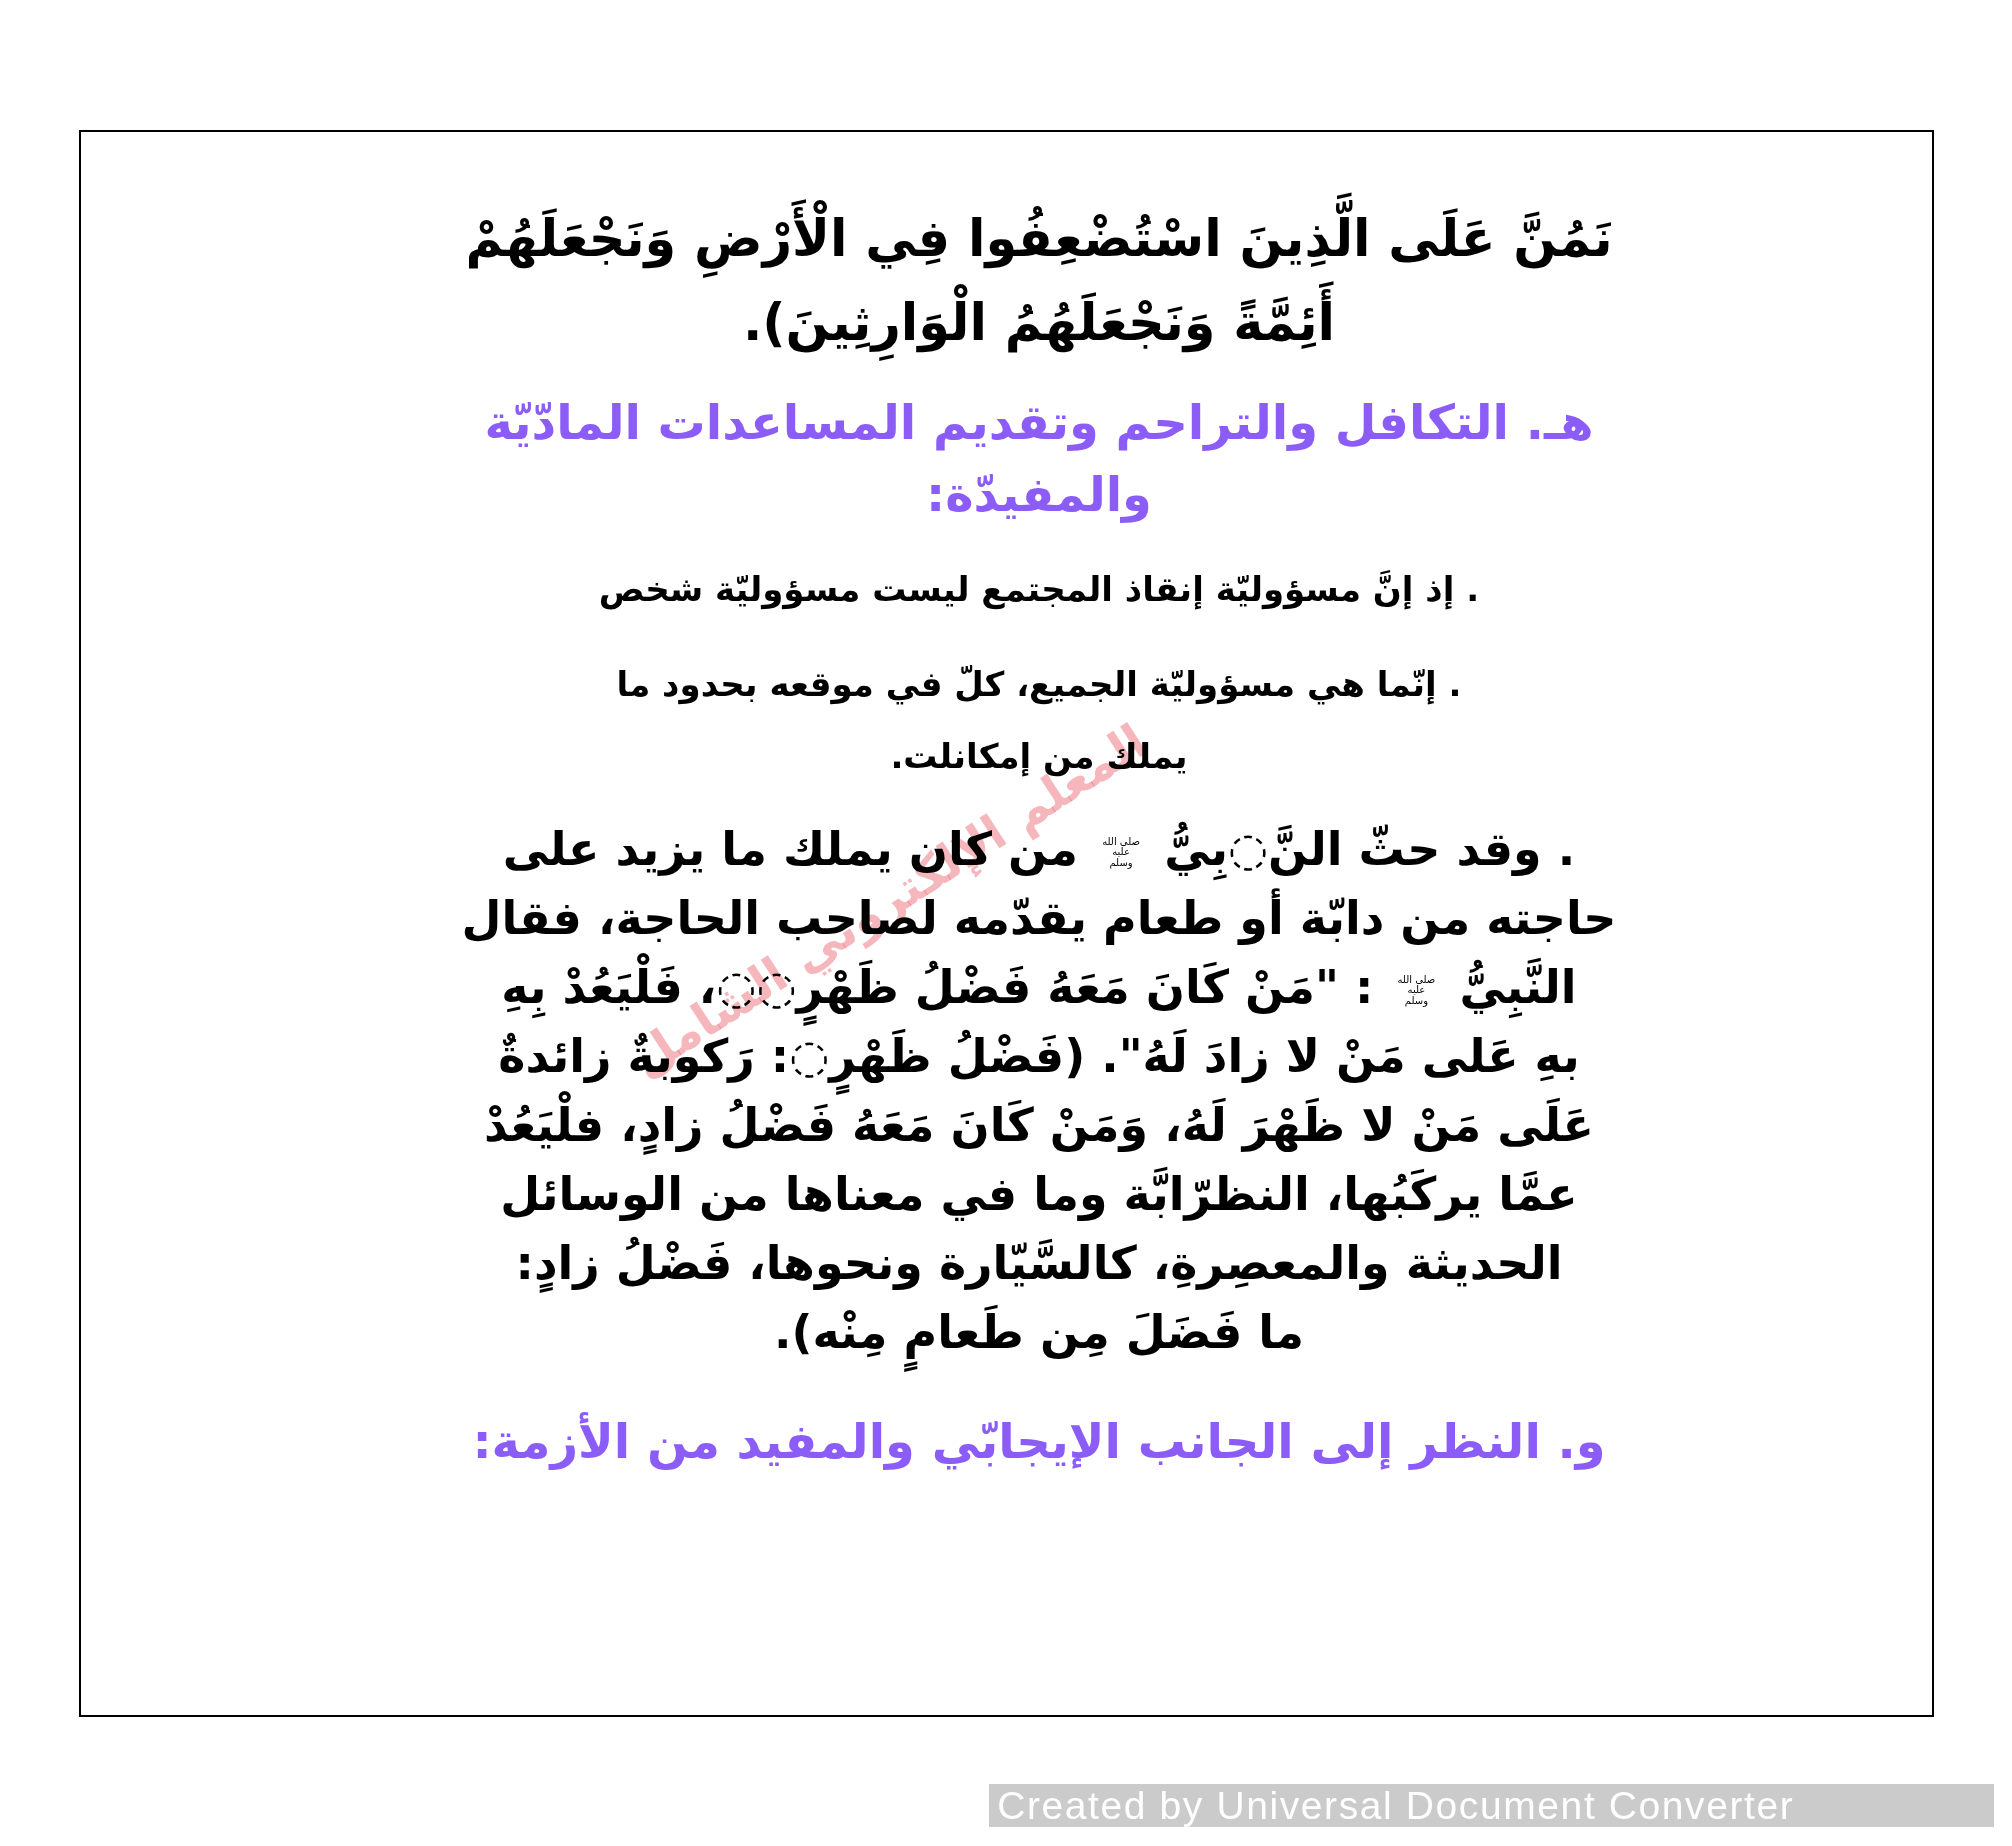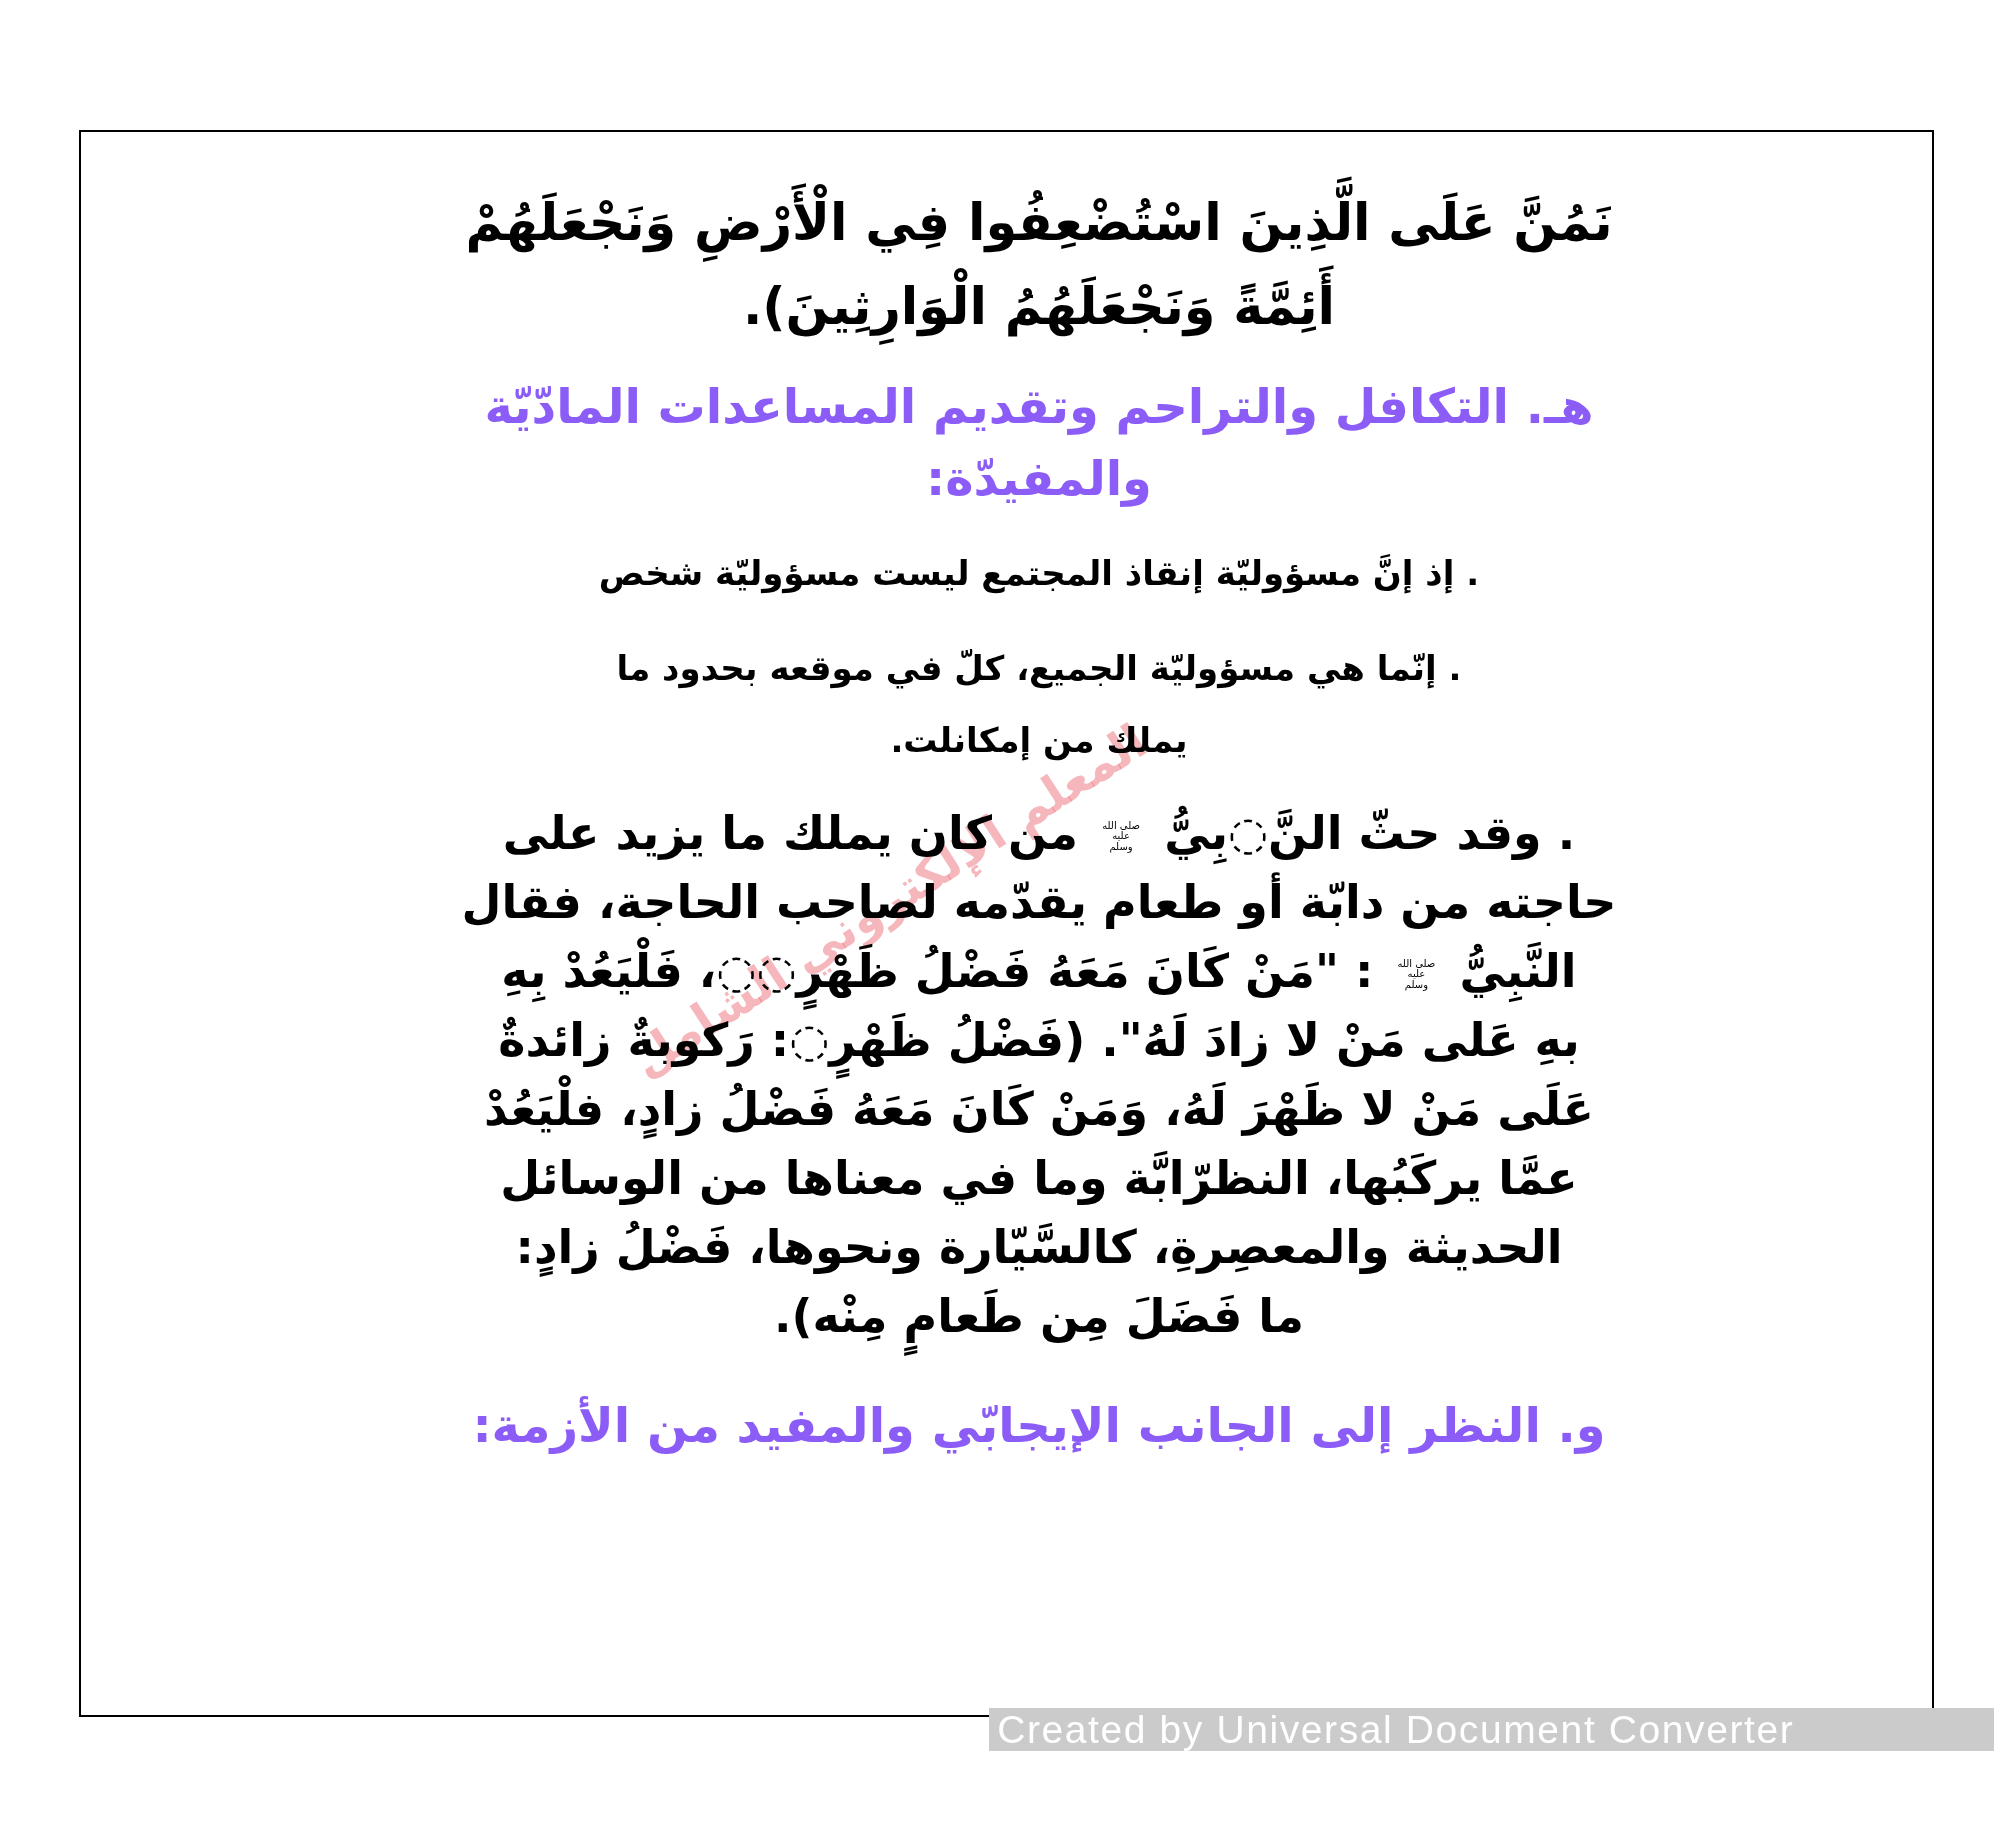--- a/index.html
+++ b/index.html
@@ -11,39 +11,39 @@
     position:absolute;left:79px;top:130px;width:1855px;height:1587px;
     border:2.5px solid #000;box-sizing:border-box;background:transparent;
   }
   .watermark{
     position:absolute;left:543px;top:872px;width:691px;z-index:0;
     transform:rotate(-33deg);direction:rtl;text-align:center;
     font-size:48px;font-weight:bold;white-space:nowrap;
     color:rgba(232,84,95,0.42);pointer-events:none;
   }
   .content{
-    position:absolute;left:0;top:0;right:0;z-index:1;
+    position:absolute;left:0;top:16px;right:0;z-index:1;
     padding:49px 73px 0 138px;direction:rtl;text-align:center;
     color:#000;font-weight:bold;
   }
   .block{margin:0;}
   .line{white-space:nowrap;}
   .verse{font-size:51px;line-height:84px;margin-bottom:21.4px;}
   .red-heading{font-size:48px;line-height:72px;color:#8b5cf6;margin-bottom:23px;}
   .body-para{font-size:34px;line-height:72px;margin-bottom:23px;}
   .hadith{font-size:46px;line-height:69px;margin-bottom:13px;}
   .hadith{margin-bottom:38px;}
   .red-heading.last{margin-bottom:0;}
   .saw{
     display:inline-block;font-size:10px;line-height:1.08;font-weight:normal;
     vertical-align:middle;text-align:center;margin:0 8.2px;white-space:normal;
     max-width:66px;
   }
   .footer-bar{
-    position:absolute;left:989px;top:1708px;width:1005px;height:43px;
+    position:absolute;left:989px;top:1784px;width:1005px;height:43px;
     background:#cbcbcb;display:flex;align-items:center;
     padding:0 8.2px;box-sizing:border-box;
   }
   .footer-bar span{
     color:#ffffff;font-family:"Liberation Sans",sans-serif;
     font-size:39px;letter-spacing:1.6px;white-space:nowrap;font-weight:normal;
   }
 </style>
 </head>
 <body>

